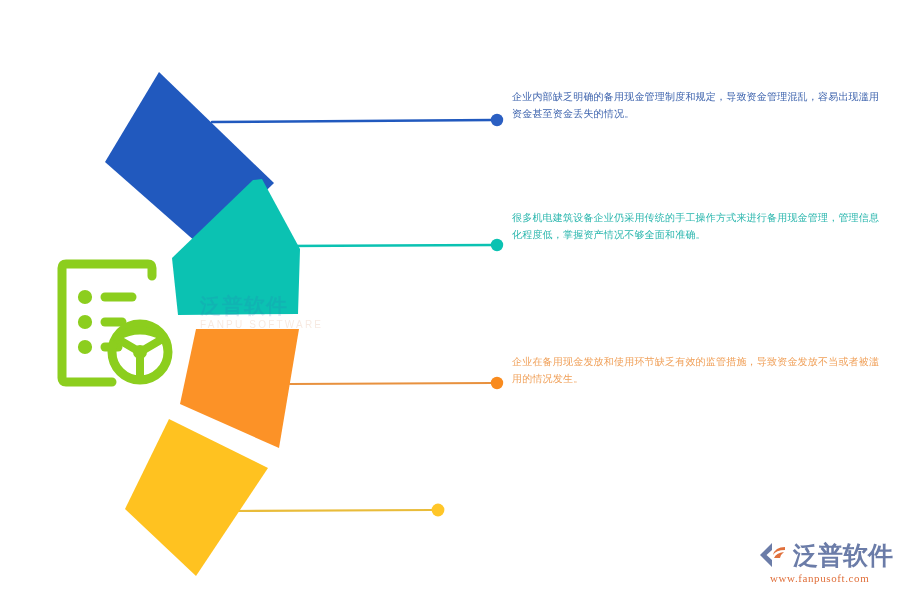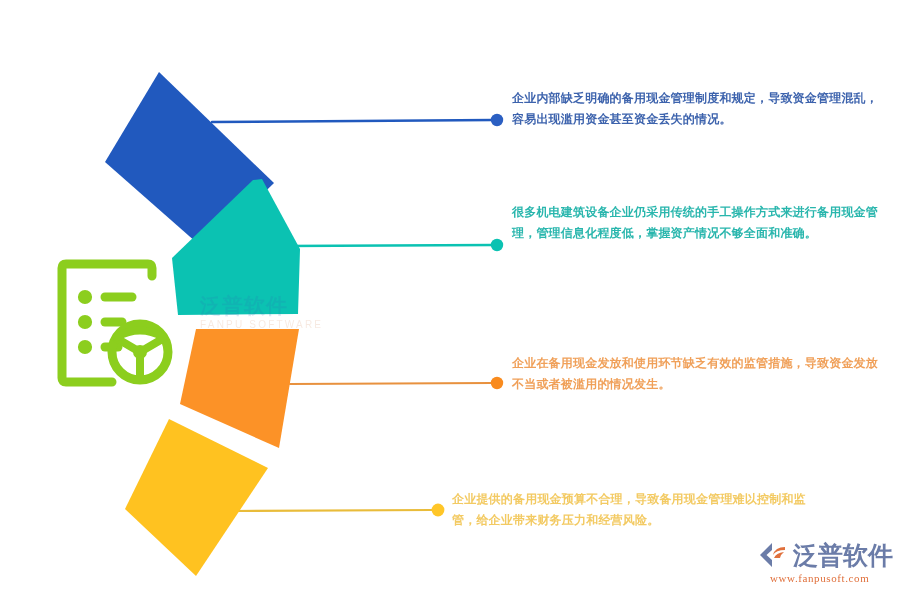--- a/index.html
+++ b/index.html
@@ -16,28 +16,28 @@
     height: 600px;
     background: #ffffff;
   }
   #art {
     position: absolute;
     left: 0; top: 0;
     width: 900px; height: 600px;
   }
   .text-block {
     position: absolute;
-    font-size: 12px;
+    font-size: 10px;
     line-height: 1.72;
     letter-spacing: 0.2px;
-    font-weight: 700;
+    font-weight: 400;
     white-space: pre-wrap;
   }
   .tb-1 { left: 512px; top: 88px;  width: 372px; color: #3d63ad; }
-  .tb-2 { left: 512px; top: 202px; width: 372px; color: #29b6ad; }
+  .tb-2 { left: 512px; top: 209px; width: 372px; color: #29b6ad; }
   .tb-3 { left: 512px; top: 353px; width: 372px; color: #f0a059; }
   .tb-4 { left: 452px; top: 489px; width: 372px; color: #f3ca62; }
 
   #watermark-center {
     position: absolute;
     left: 200px; top: 292px;
     width: 180px;
     opacity: 0.16;
     pointer-events: none;
   }
@@ -141,21 +141,20 @@
   </svg>
 
   <div id="watermark-center">
     <span class="wm-main">泛普软件</span>
     <span class="wm-sub">FANPU SOFTWARE</span>
   </div>
 
   <div class="text-block tb-1">企业内部缺乏明确的备用现金管理制度和规定，导致资金管理混乱，容易出现滥用资金甚至资金丢失的情况。</div>
   <div class="text-block tb-2">很多机电建筑设备企业仍采用传统的手工操作方式来进行备用现金管理，管理信息化程度低，掌握资产情况不够全面和准确。</div>
   <div class="text-block tb-3">企业在备用现金发放和使用环节缺乏有效的监管措施，导致资金发放不当或者被滥用的情况发生。</div>
-  <div class="text-block tb-4">企业提供的备用现金预算不合理，导致备用现金管理难以控制和监管，给企业带来财务压力和经营风险。</div>
 
   <div id="brand-logo">
     <div class="logo-row">
       <svg width="30" height="28" viewBox="0 0 30 28">
         <path d="M14 2 L2 14 L14 26 L14 19 L8.5 14 L14 9 Z" fill="#6b7ca8"></path>
         <path d="M27 6 Q17 6 15 14 Q18 9 27 9 Z" fill="#e0703c"></path>
         <path d="M26 11 Q18 12 16 17 L22 17 Q23 13 26 11 Z" fill="#e0703c"></path>
       </svg>
       <span class="logo-name">泛普软件</span>
     </div>

